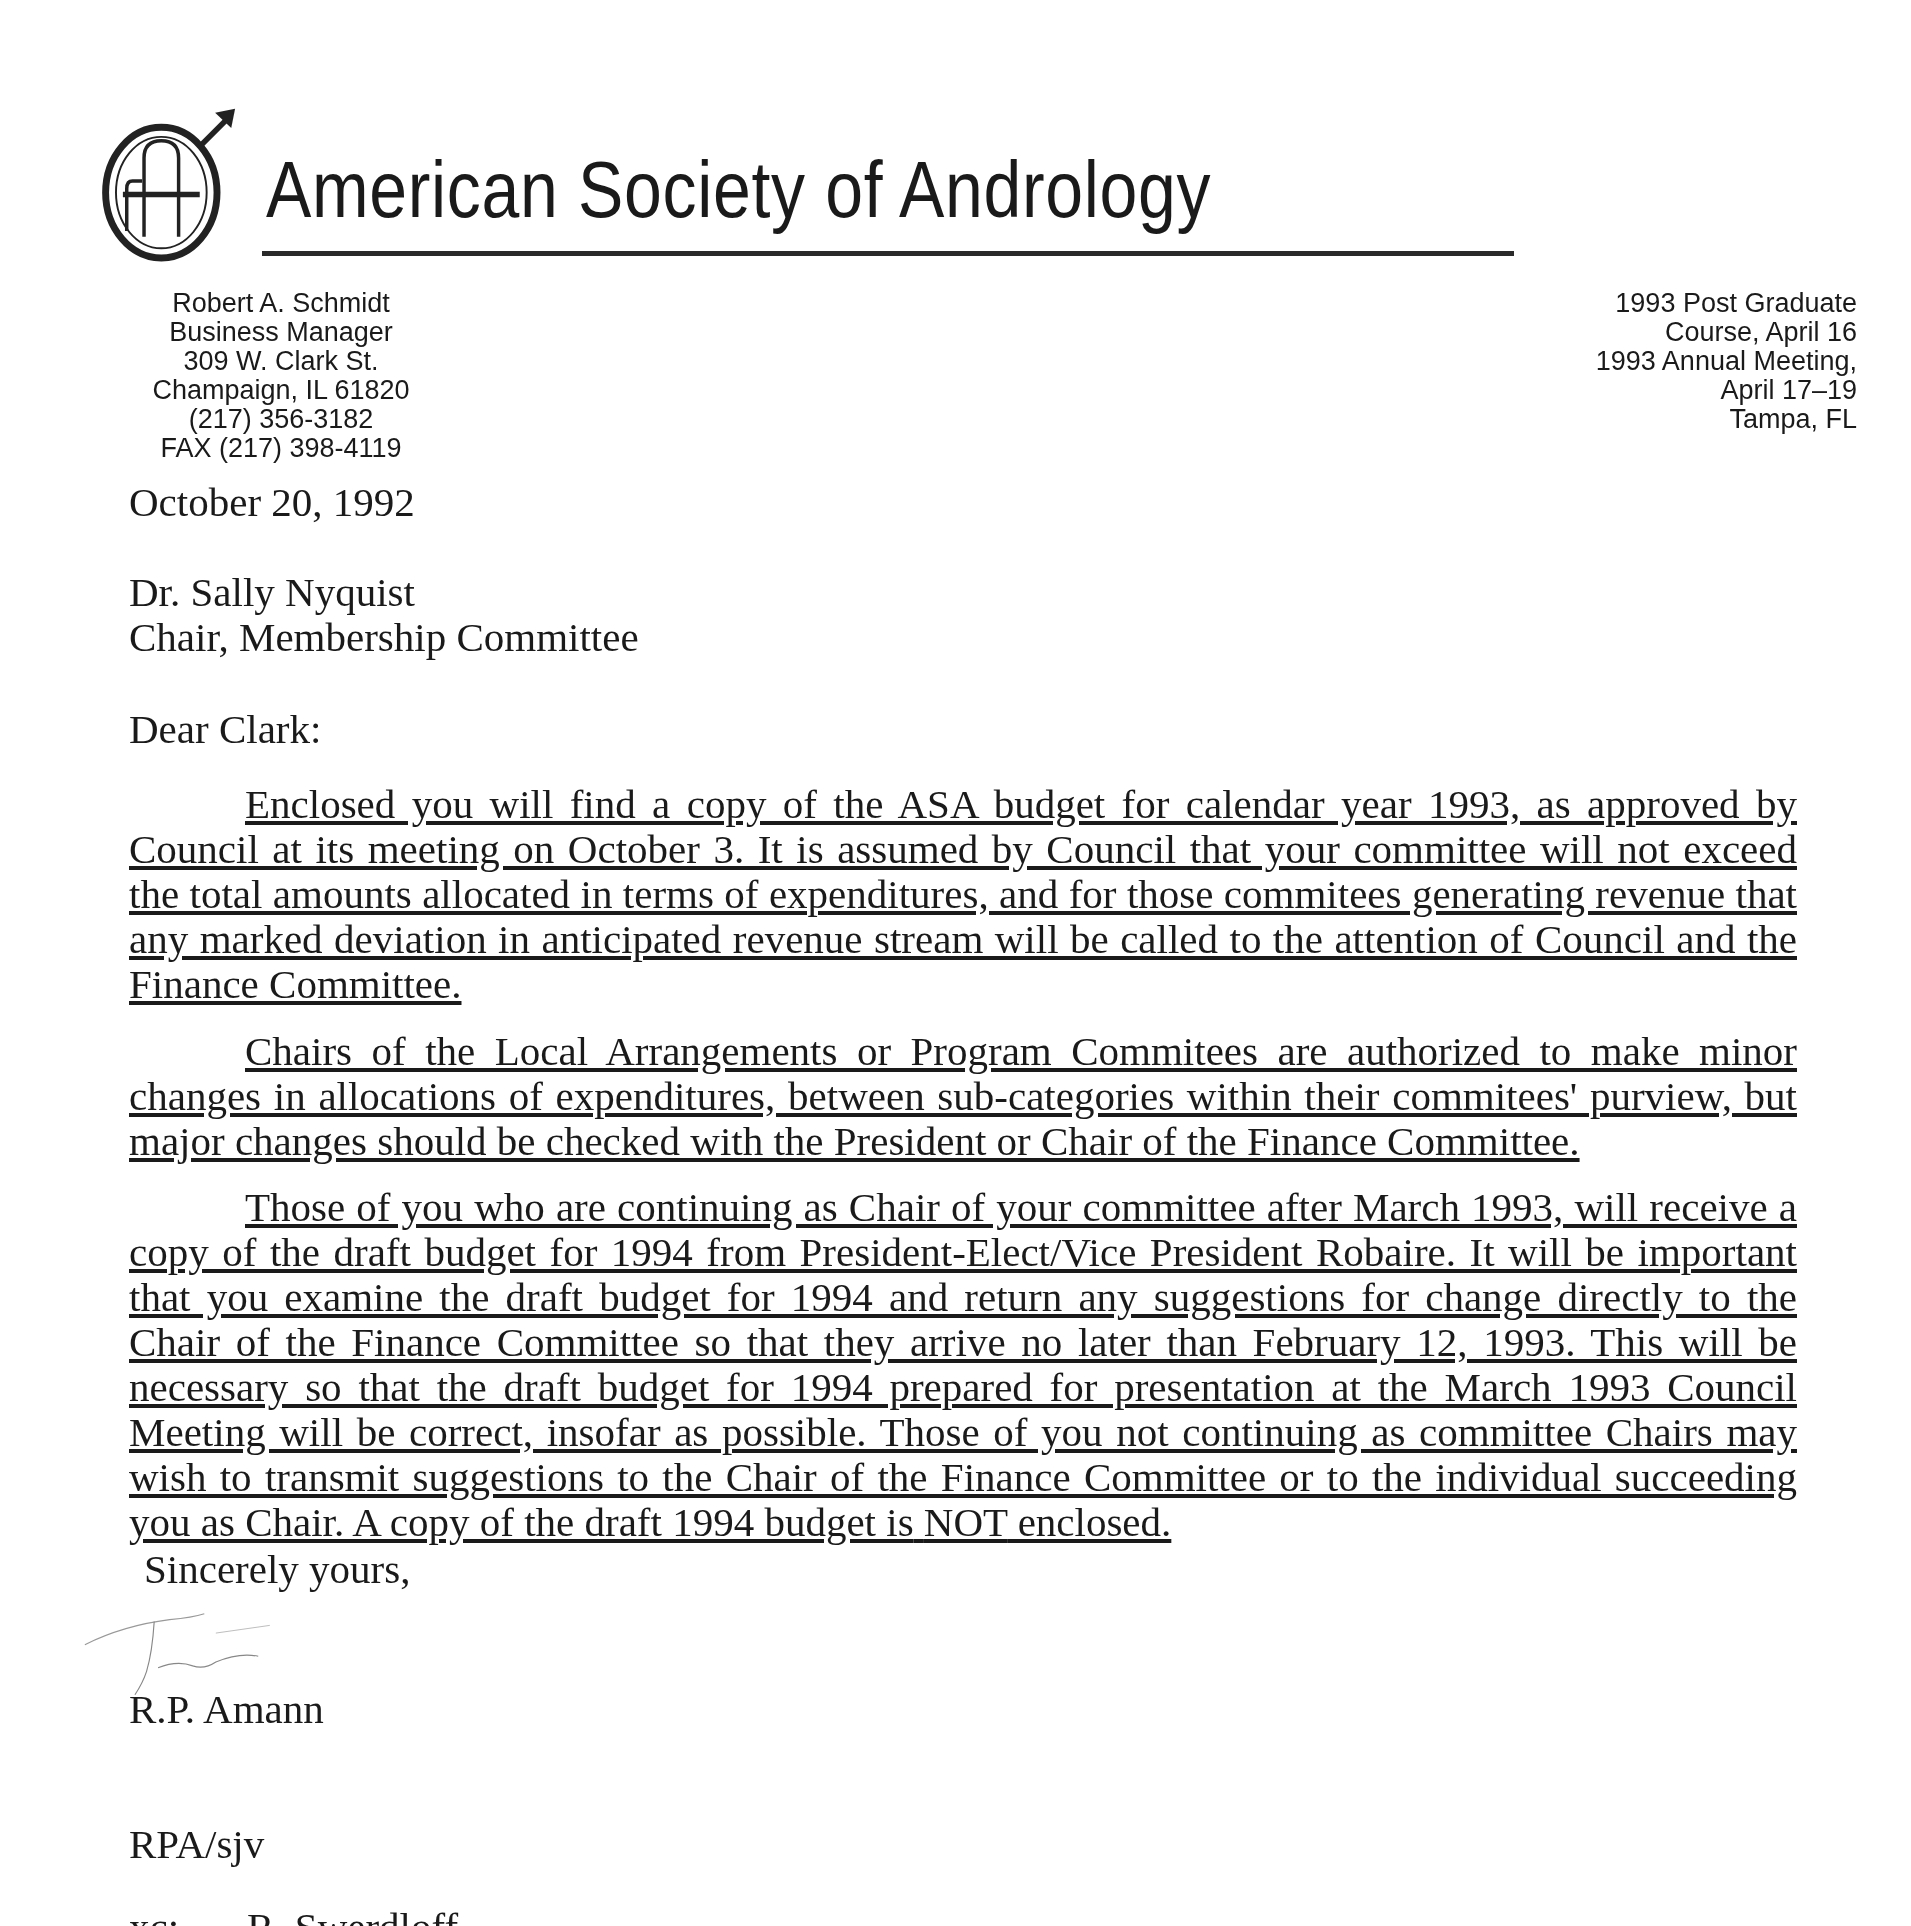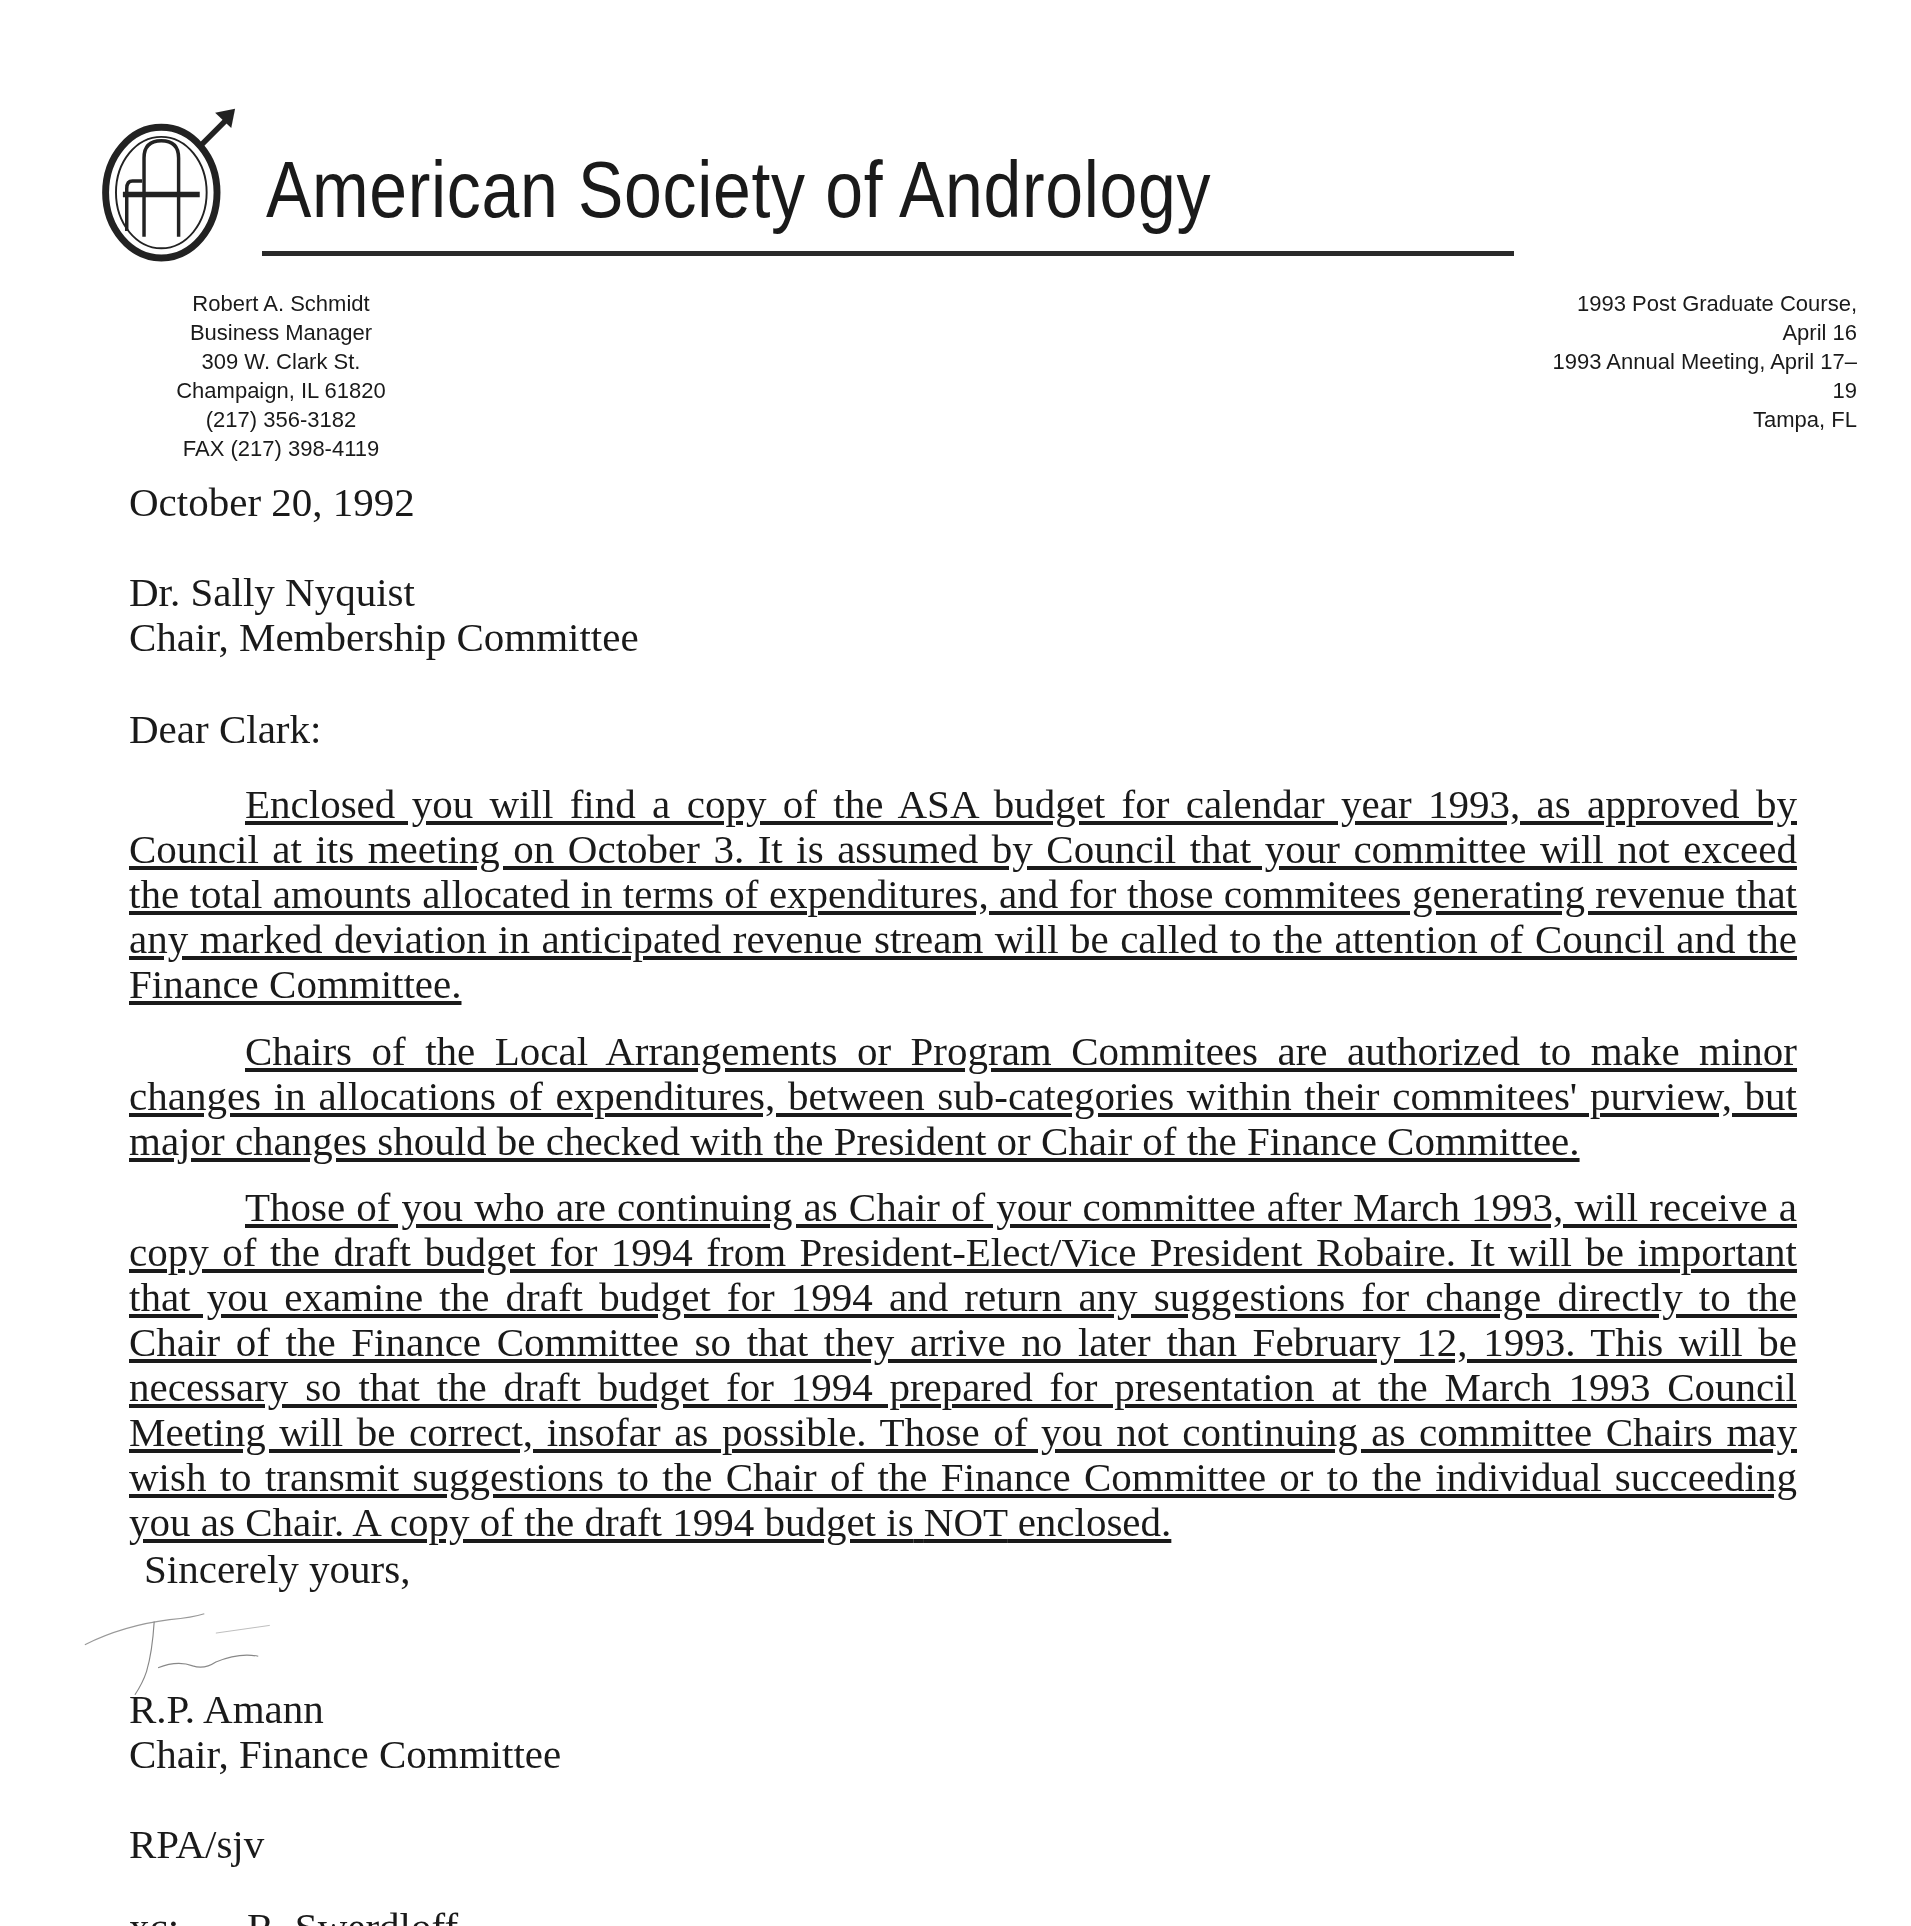--- a/index.html
+++ b/index.html
@@ -6,21 +6,21 @@
   body { width: 1911px; height: 2704px; position: relative; overflow: hidden; color: #1a1a1a; }
   .abs { position: absolute; }
   .serif { font-family: "Liberation Serif", "DejaVu Serif", serif; }
   .sans { font-family: "Liberation Sans", "DejaVu Sans", sans-serif; }
 
   
   #logo { left: 96px; top: 104px; width: 146px; height: 158px; }
   #org-name { left: 266px; top: 150px; font-size: 79px; line-height: 1; letter-spacing: 0.8px; font-weight: 300; transform: scaleX(0.86); transform-origin: left top; white-space: nowrap; }
   #org-rule { left: 262px; top: 251px; width: 1252px; height: 4.6px; background: #2a2a2a; }
 
-  .small { font-size: 22px; line-height: 29px; }
+  .small { font-size: 27px; line-height: 29px; }
   #sender-block { left: 127px; top: 289px; width: 308px; text-align: center; }
   #meeting-block { left: 1549px; top: 289px; width: 308px; text-align: right; }
 
   
   .body-text { font-size: 41px; line-height: 45px; }
   #date { left: 129px; top: 480px; }
   #addressee { left: 129px; top: 570px; }
   #salutation { left: 129px; top: 707px; }
 
   #letter-body { left: 129px; top: 782px; width: 1668px; text-decoration: underline; }
@@ -88,21 +88,20 @@
   <svg width="270" height="131" viewBox="0 0 700 340">
     <path d="M20 160 Q120 110 240 95 Q300 90 330 80" fill="none" stroke="#999" stroke-width="3"></path>
     <path d="M200 100 Q195 180 180 230 Q170 260 150 290" fill="none" stroke="#888" stroke-width="3"></path>
     <path d="M210 220 Q260 200 300 215 Q330 225 360 205 Q420 180 470 190" fill="none" stroke="#888" stroke-width="3"></path>
     <path d="M360 130 Q430 120 500 110" fill="none" stroke="#aaa" stroke-width="2"></path>
   </svg>
 </div>
 
 <div id="signer" class="abs serif body-text">
   <div>R.P. Amann</div>
-  <div>Chair, Finance Committee</div>
 </div>
 
 <div id="initials" class="abs serif body-text">RPA/sjv</div>
 
 <div id="cc-label" class="abs serif body-text">xc:</div>
 <div id="cc-list" class="abs serif body-text">
   <div>R. Swerdloff</div>
 
 </div>
 

